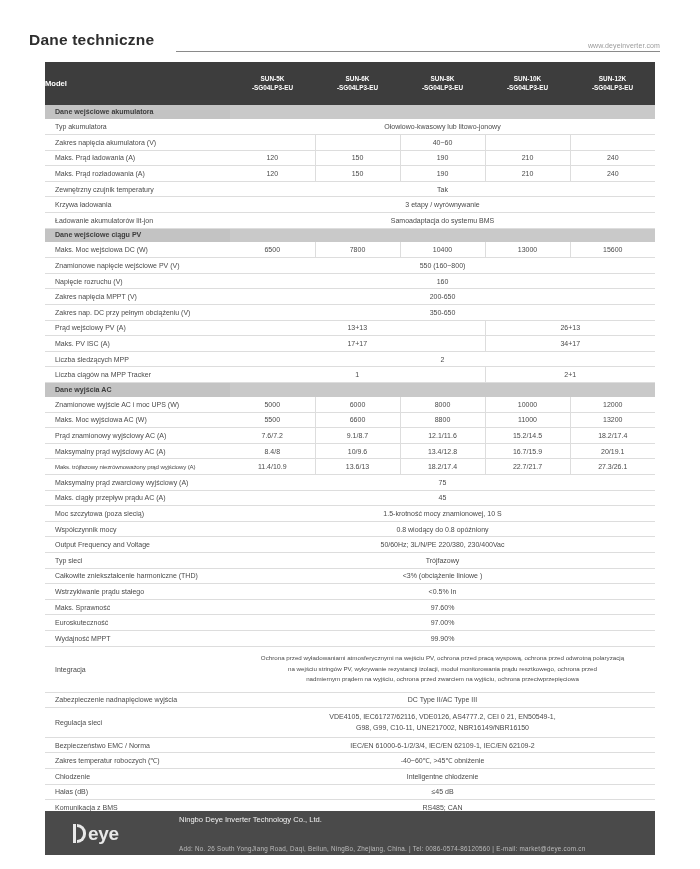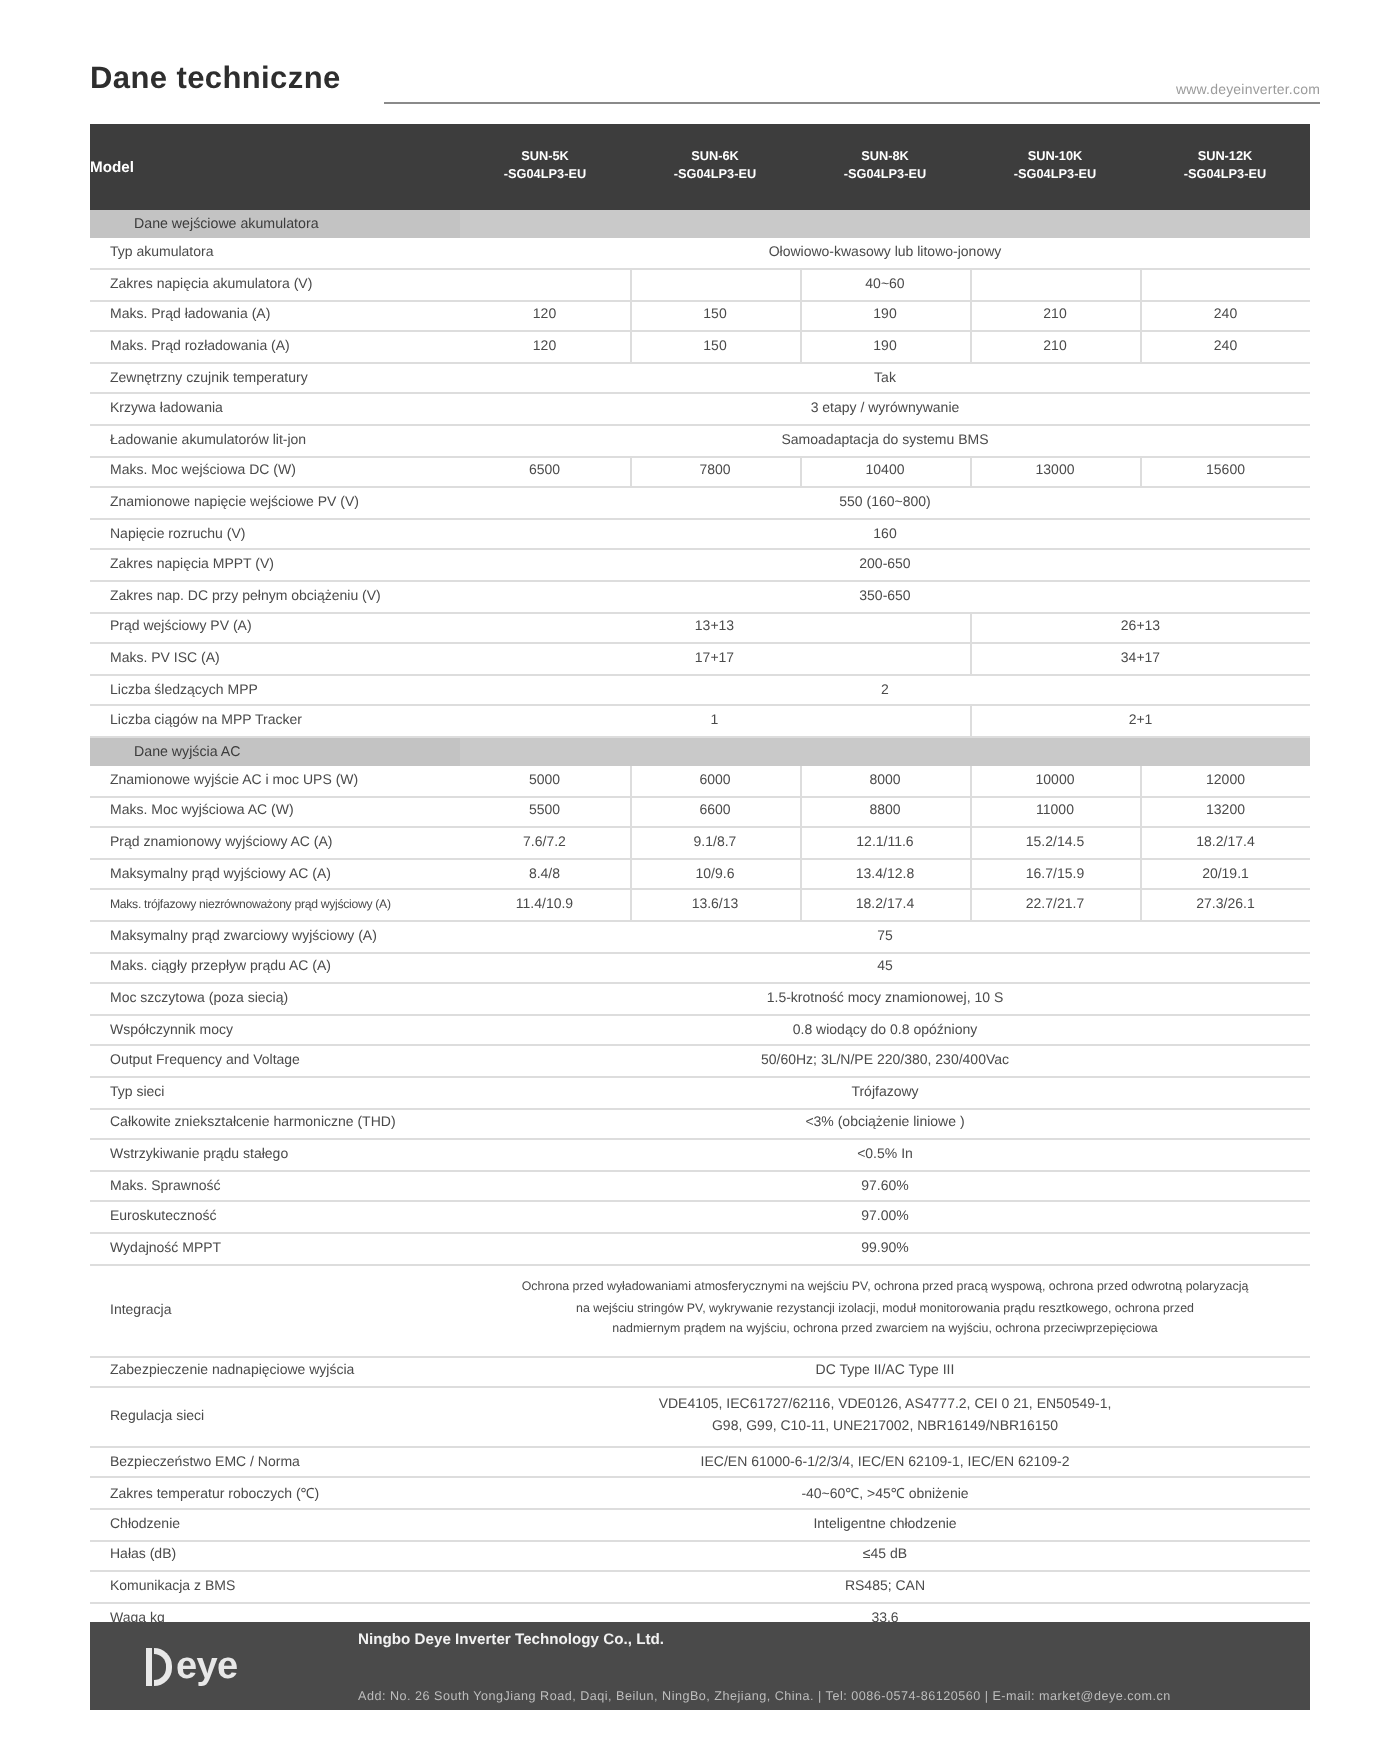--- a/index.html
+++ b/index.html
@@ -15,21 +15,21 @@
     font-family: "Liberation Sans", sans-serif;
     color: #3a3a3a;
     position: relative;
     overflow: hidden;
   }
 
   
   .page-header {
     display: flex;
     align-items: flex-end;
-    padding: 28px 40px 0 45px;
+    padding: 28px 40px 0 29px;
     height: 52px;
   }
   .doc-title {
     font-size: 15.5px;
     font-weight: bold;
     color: #2e2e2e;
     letter-spacing: 0.2px;
     white-space: nowrap;
     padding-bottom: 3px;
   }
@@ -82,23 +82,23 @@
   td.model-col .m2 { display: block; }
 
   
   tr.band td {
     background: #c9c9c9;
     height: 14px;
     padding: 0;
   }
   tr.band td.band-label {
     font-size: 7.1px;
-    font-weight: normal;
+    font-weight: bold;
     color: #3c3c3c;
-    padding-left: 22px;
+    padding-left: 10px;
     background: #c3c3c3;
   }
 
   
   tr.data td {
     border-bottom: 1px solid #dddddd;
     height: 15.6px;
     padding: 0;
     font-size: 7px;
     color: #4a4a4a;
@@ -177,21 +177,21 @@
     color: #e8e8e8;
     letter-spacing: -0.3px;
     line-height: 1;
   }
   .footer-info {
     color: #ffffff;
     padding-left: 10px;
   }
   .company-name {
     font-size: 7.6px;
-    font-weight: bold;
+    font-weight: normal;
     color: #f2f2f2;
     margin-bottom: 21px;
   }
   .company-addr {
     font-size: 6.3px;
     color: #bdbdbd;
     letter-spacing: 0.25px;
   }
 </style>
 </head>
@@ -274,20 +274,24 @@
         <td colspan="5" class="val">Tak</td>
       </tr>
       <tr class="data">
         <td class="lbl">Krzywa ładowania</td>
         <td colspan="5" class="val">3 etapy / wyrównywanie</td>
       </tr>
       <tr class="data">
         <td class="lbl">Ładowanie akumulatorów lit-jon</td>
         <td colspan="5" class="val">Samoadaptacja do systemu BMS</td>
       </tr>
+      <tr class="band">
+        <td class="band-label">Dane wejściowe ciągu PV</td>
+        <td colspan="5"></td>
+      </tr>
       <tr class="data">
         <td class="lbl">Maks. Moc wejściowa DC (W)</td>
         <td class="val">6500</td>
         <td class="val divider">7800</td>
         <td class="val divider">10400</td>
         <td class="val divider">13000</td>
         <td class="val divider">15600</td>
       </tr>
       <tr class="data">
         <td class="lbl">Znamionowe napięcie wejściowe PV (V)</td>

